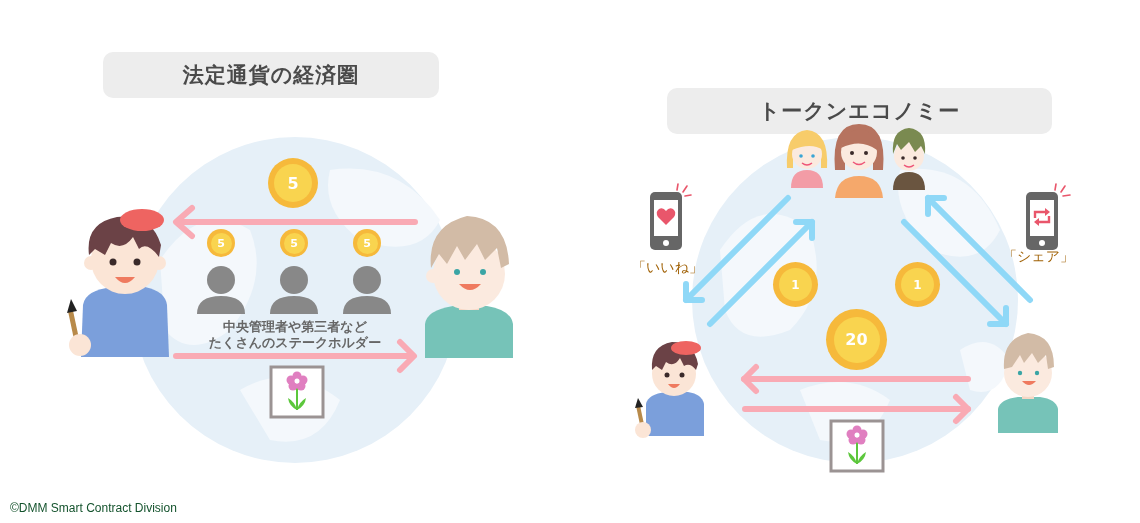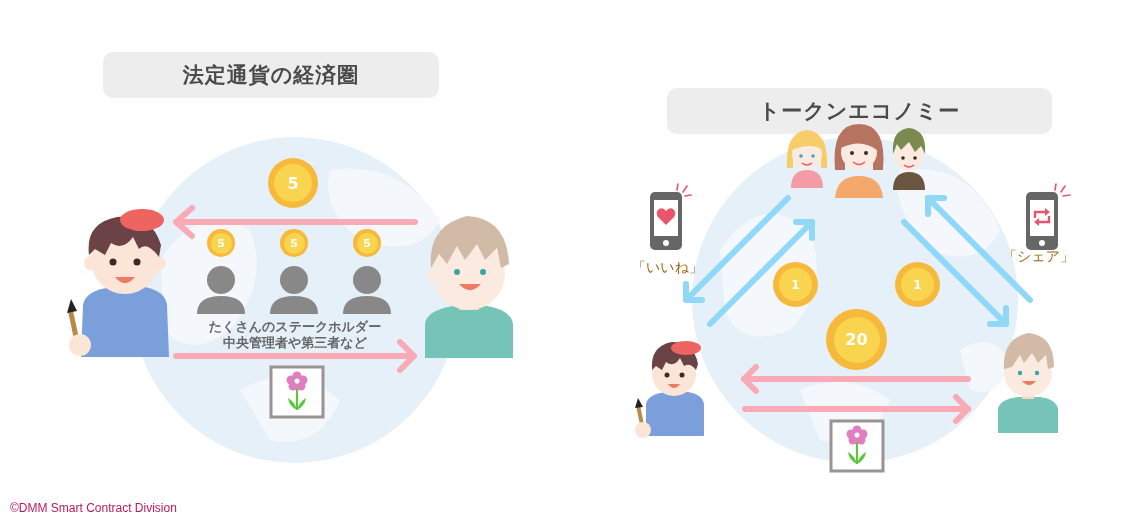--- a/index.html
+++ b/index.html
@@ -7,21 +7,21 @@
          font-family:"DejaVu Sans","Liberation Sans",sans-serif; }
   .panel-title { position:absolute; height:46px; border-radius:10px; background:#ededed;
                  display:flex; align-items:center; justify-content:center;
                  color:#4a4a4a; font-weight:bold; font-size:21px; letter-spacing:1px; }
   .coin { position:absolute; border-radius:50%; background:#f6b93b; display:flex;
           align-items:center; justify-content:center; }
   .coin .inner { border-radius:50%; background:#f9d44f; display:flex; align-items:center;
                  justify-content:center; color:#fff; font-weight:bold; }
   .label { position:absolute; color:#666; font-size:13px; line-height:16px; text-align:center; font-weight:bold; }
   .phone-label { position:absolute; color:#a16207; font-size:14px; }
-  .copyright { position:absolute; left:10px; top:501px; color:#be185d; font-size:12px;
+  .copyright { position:absolute; left:10px; top:501px; color:#14532d; font-size:12px;
                font-family:"Liberation Sans",sans-serif; }
   svg { position:absolute; overflow:visible; }
 </style>
 </head>
 <body>
 
 <div class="panel-title" style="left:103px; top:52px; width:336px;">
   <span>法定通貨の経済圏</span>
 </div>
 
@@ -63,22 +63,22 @@
     <circle cx="221" cy="280" r="14"></circle>
     <path d="M197 314 Q197 296 221 296 Q245 296 245 314 Z"></path>
     <circle cx="294" cy="280" r="14"></circle>
     <path d="M270 314 Q270 296 294 296 Q318 296 318 314 Z"></path>
     <circle cx="367" cy="280" r="14"></circle>
     <path d="M343 314 Q343 296 367 296 Q391 296 391 314 Z"></path>
   </g>
 </svg>
 
 <div class="label" style="left:190px; top:319px; width:210px;">
+  <div>中央管理者や第三者など</div>
   <div>たくさんのステークホルダー</div>
-  <div>中央管理者や第三者など</div>
 </div>
 
 <svg width="140" height="180" style="left:55px;top:195px;">
   <path d="M28 110 Q30 95 58 92 L90 92 Q110 96 112 110 L114 162 L26 162 Z" fill="#7b9fdb"></path>
   <rect x="60" y="80" width="20" height="16" fill="#f0c7a8"></rect>
   <circle cx="70" cy="65" r="34" fill="#fbe5d6"></circle>
   <circle cx="36" cy="68" r="7" fill="#fbe5d6"></circle>
   <circle cx="104" cy="68" r="7" fill="#fbe5d6"></circle>
   <path d="M34 60 Q30 28 62 22 Q96 18 106 50 L104 62 Q92 46 84 54 L78 42 Q68 56 56 48 L50 60 L40 54 Z" fill="#6b4246"></path>
   <ellipse cx="87" cy="25" rx="22" ry="11" fill="#ee6461"></ellipse>

